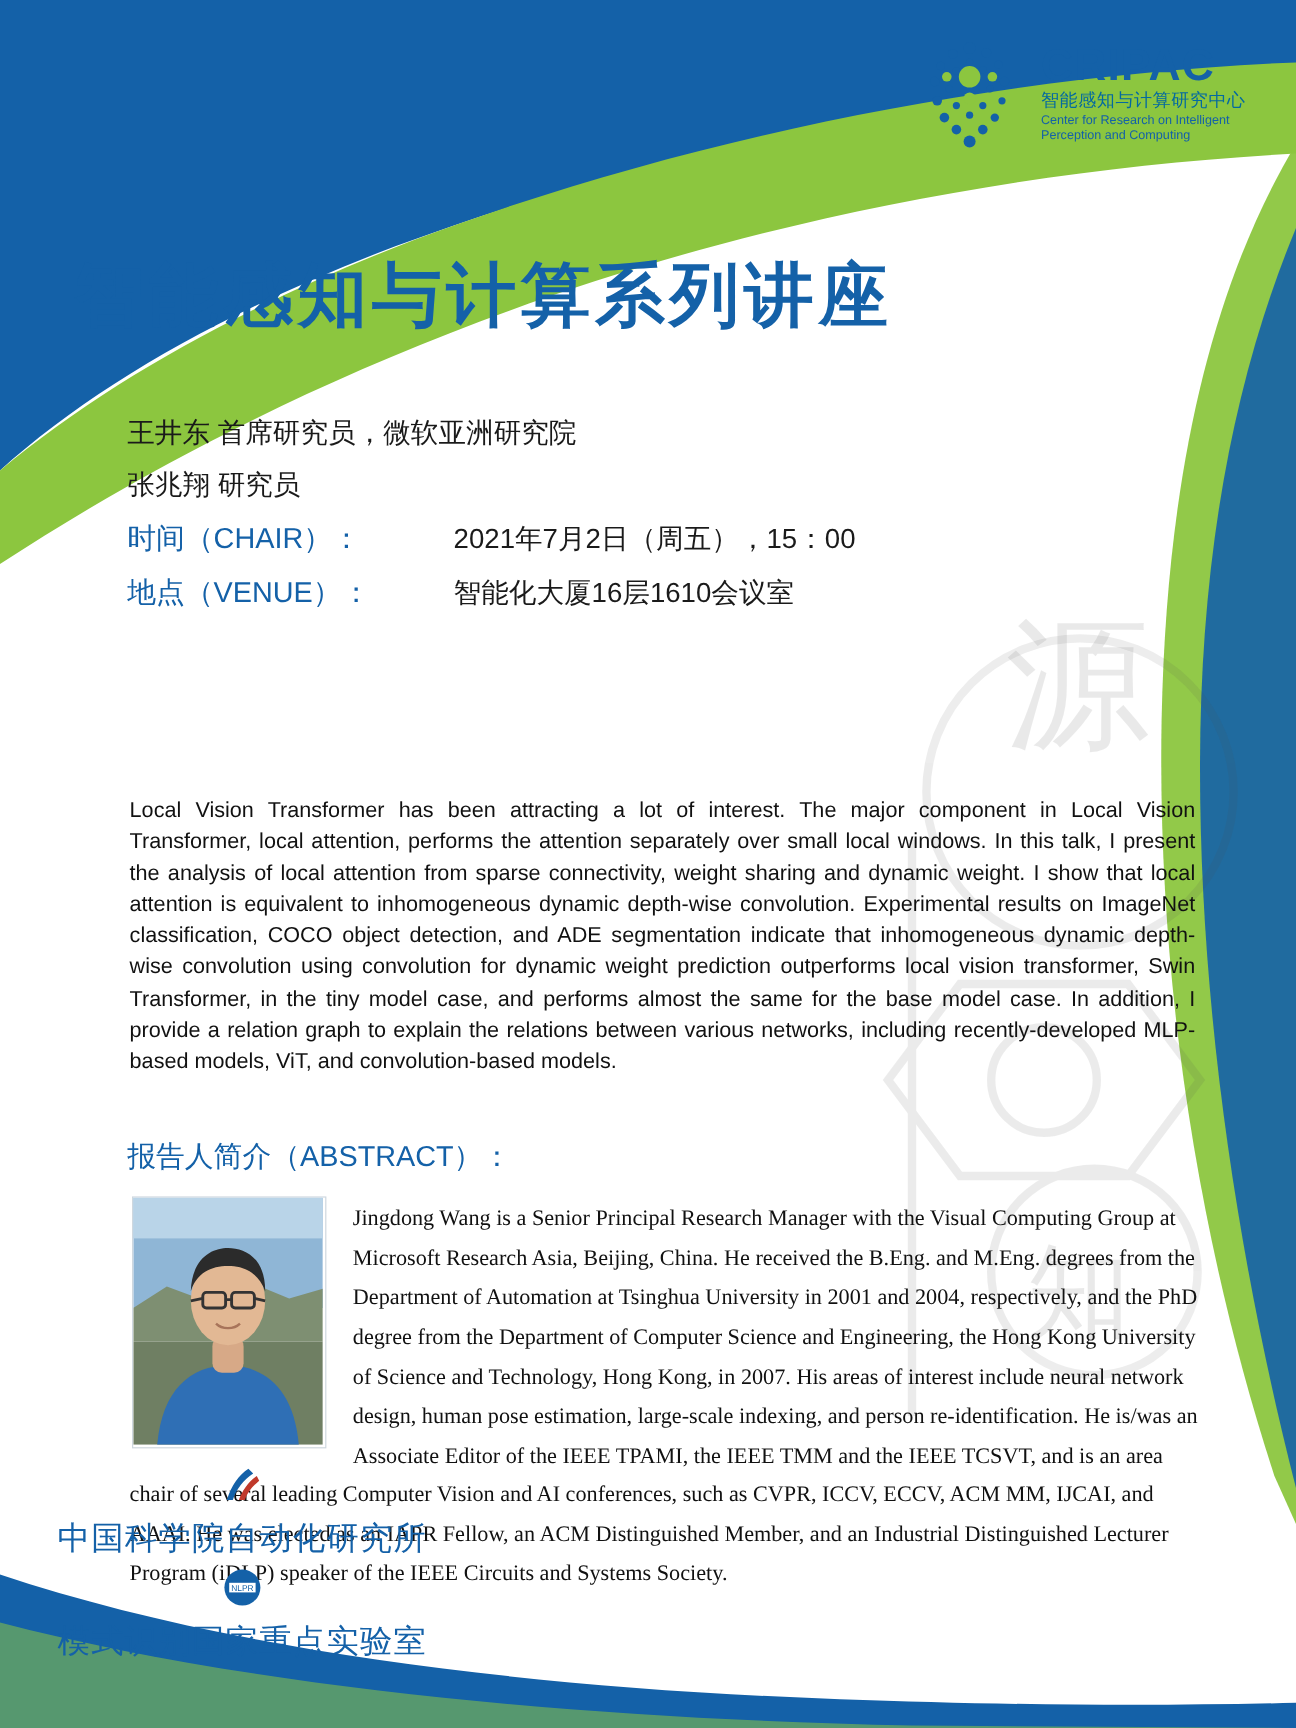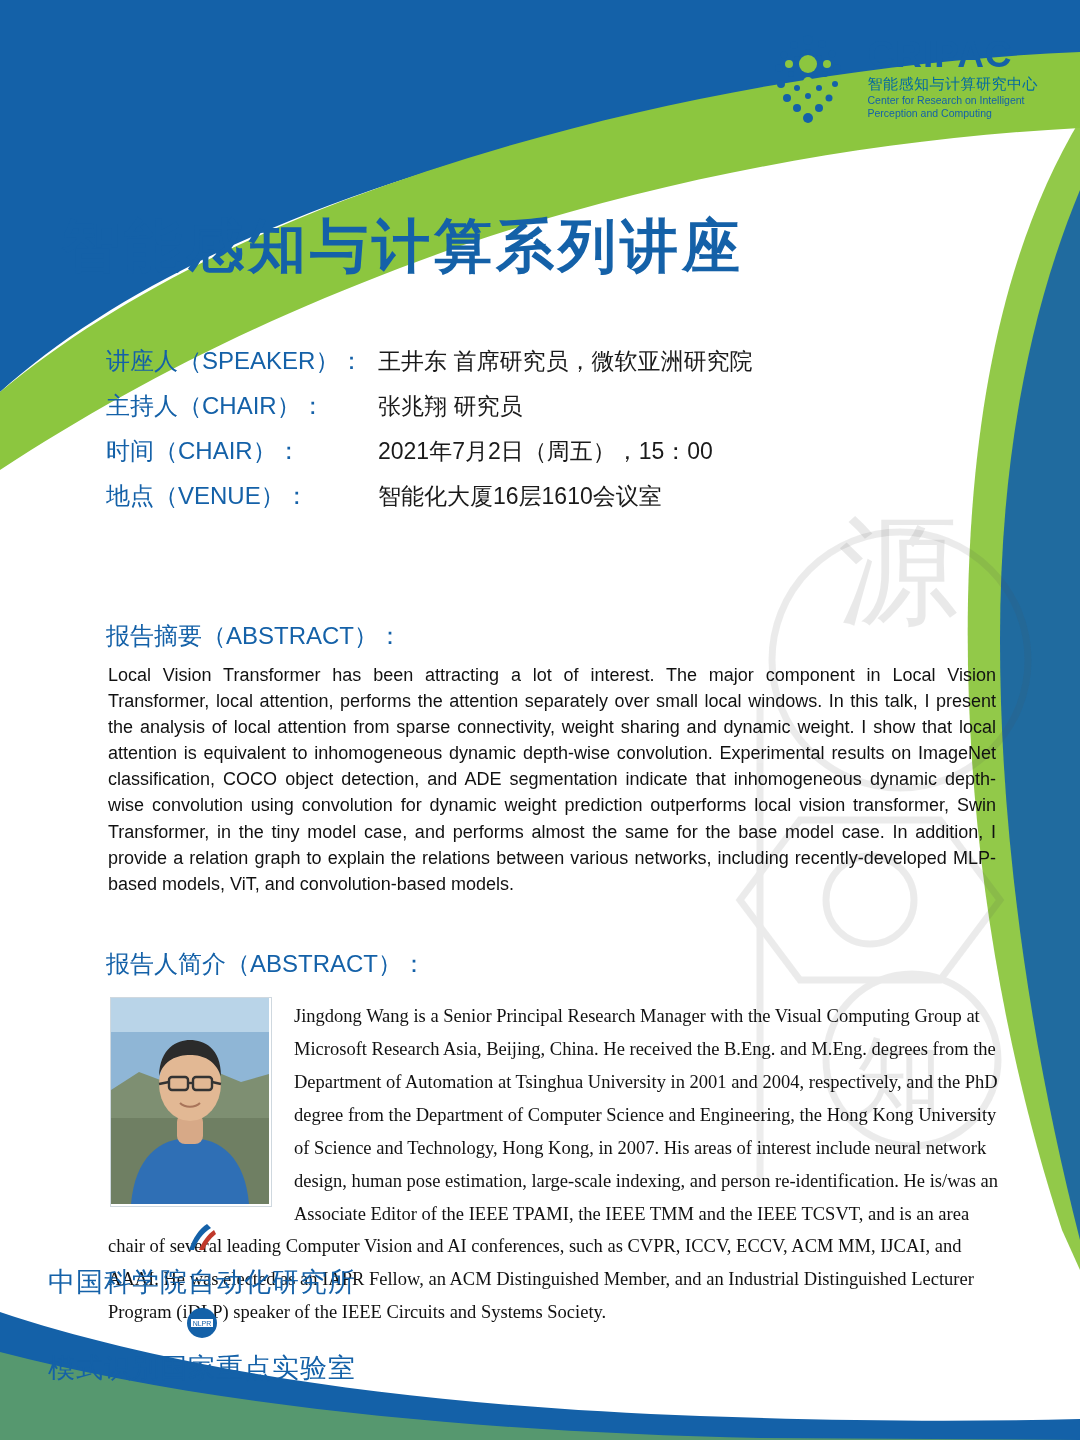--- a/index.html
+++ b/index.html
@@ -276,38 +276,35 @@
         <div>Center for Research on Intelligent</div>
         <div>Perception and Computing</div>
       </div>
     </div>
   </div>
 
   <div class="main-title">智能感知与计算系列讲座</div>
 
   <div class="info-table">
     <div class="info-row">
-      <div class="info-label">讲座人（SPEAKER）：</div>
       <div class="info-value cn">王井东  首席研究员，微软亚洲研究院</div>
     </div>
     <div class="info-row">
-      <div class="info-label">主持人（CHAIR）：</div>
       <div class="info-value cn">张兆翔  研究员</div>
     </div>
     <div class="info-row">
       <div class="info-label">时间（CHAIR）：</div>
       <div class="info-value cn">2021年7月2日（周五），15：00</div>
     </div>
     <div class="info-row">
       <div class="info-label">地点（VENUE）：</div>
       <div class="info-value cn">智能化大厦16层1610会议室</div>
     </div>
   </div>
 
-  <div class="abstract-heading">报告摘要（ABSTRACT）：</div>
   <div class="abstract-body">Local Vision Transformer has been attracting a lot of interest. The major component in Local Vision Transformer, local attention, performs the attention separately over small local windows. In this talk, I present the analysis of local attention from sparse connectivity, weight sharing and dynamic weight. I show that local attention is equivalent to inhomogeneous dynamic depth-wise convolution. Experimental results on ImageNet classification, COCO object detection, and ADE segmentation indicate that inhomogeneous dynamic depth-wise convolution using convolution for dynamic weight prediction outperforms local vision transformer, Swin Transformer, in the tiny model case, and performs almost the same for the base model case. In addition, I provide a relation graph to explain the relations between various networks, including recently-developed MLP-based models, ViT, and convolution-based models.</div>
 
   <div class="bio-heading">报告人简介（ABSTRACT）：</div>
 
   <div class="bio-photo">
     <svg width="158" height="206" viewBox="0 0 158 206" aria-hidden="true">
 
       <rect x="0" y="0" width="158" height="92" fill="#8fb6d6"></rect>
       <rect x="0" y="0" width="158" height="34" fill="#b9d4e8"></rect>
 

